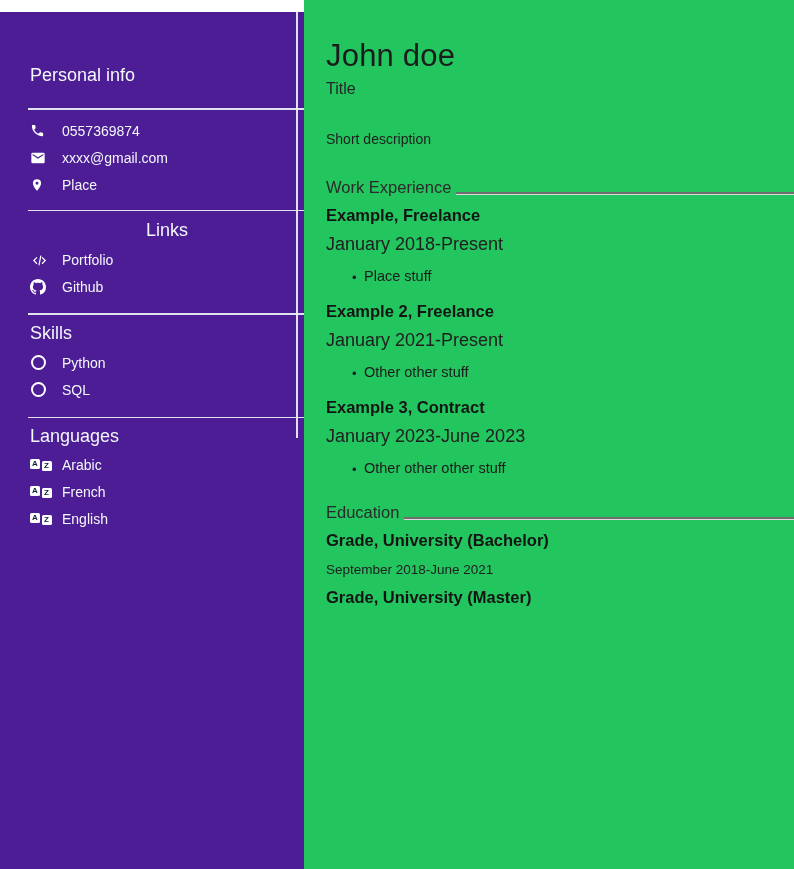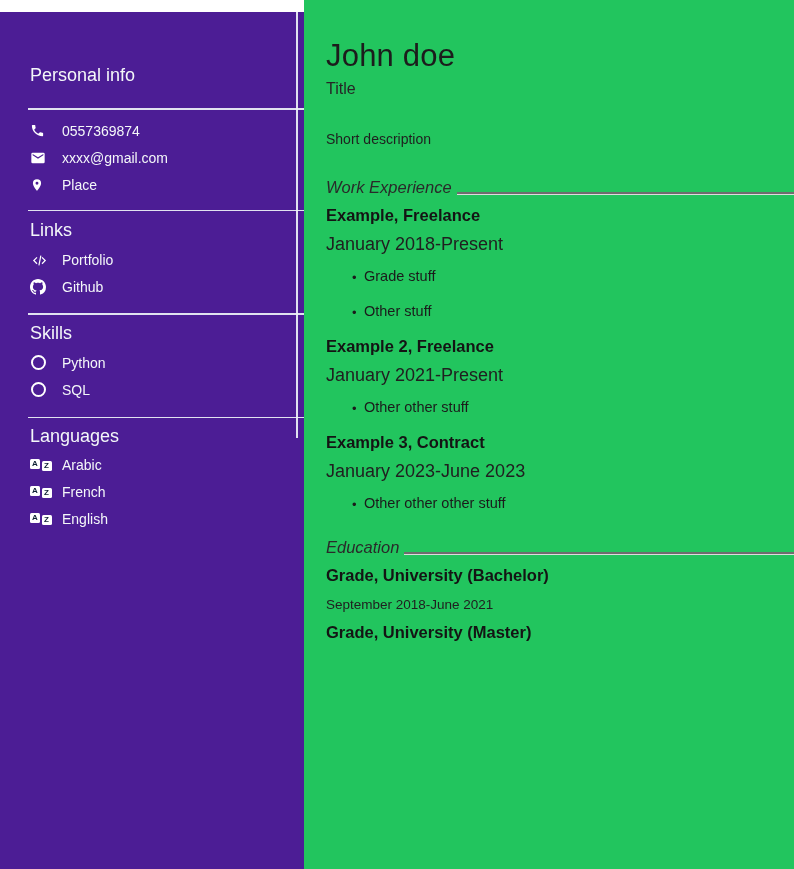--- a/index.html
+++ b/index.html
@@ -17,21 +17,21 @@
     position:absolute; left:296px; top:0; width:1.5px; height:426px;
     background:rgba(238,243,247,0.92);
   }
   .s-divider { margin-left:28px; height:1.5px; background:rgba(238,243,247,0.92); }
   .s-sec { padding-left:30px; }
   .s-head { margin:0; font-size:18px; font-weight:400; line-height:20px; color:#f4f7f9; }
   .sec-personal { padding-top:53px; }
   .sec-personal .s-head { margin-bottom:23px; }
   .sec-contacts { padding-top:13px; padding-bottom:17px; }
   .sec-links    { padding-top:9px;  padding-bottom:18px; }
-  .sec-links .s-head { margin-bottom:12px; }
+  .sec-links .s-head { margin-bottom:12px;text-align:center; }
   .sec-skills   { padding-top:8px;  padding-bottom:19px; }
   .sec-skills .s-head { margin-bottom:12px; }
   .sec-langs    { padding-top:8px; }
   .sec-langs .s-head { margin-bottom:11px; }
 
   .s-row { display:flex; align-items:center; margin-bottom:11px; font-size:14px; line-height:16px; }
   .s-row:last-child { margin-bottom:0; }
   .icon-box { width:20px; display:flex; justify-content:flex-start; align-items:center; margin-right:12px; flex:none; }
   .icon-box svg { fill:#ffffff; }
 
@@ -46,21 +46,21 @@
   }
   .az b.z { margin-top:2px; }
 
   
   .content { position:absolute; left:304px; top:0; right:0; bottom:0; background:#22c55e; padding:38px 0 0 22px; color:#1b1b1b; }
   .name { margin:0; font-size:31px; line-height:36px; font-weight:400; color:#1c1c1c; letter-spacing:0.2px; }
   .subtitle { margin:5px 0 0; font-size:16px; line-height:19px; color:#262626; }
   .desc { margin:33px 0 0; font-size:14px; line-height:17px; color:#1f1f1f; }
 
   .sec-title { display:flex; align-items:flex-end; margin-top:30px; }
-  .sec-title .label { font-size:16.5px; line-height:19px; color:#2a2a2a; white-space:nowrap;font-style:italic; }
+  .sec-title .label { font-size:16.5px; line-height:19px; color:#2a2a2a; white-space:nowrap; }
   .sec-title .rule { flex:1; height:2px; background:#6e6e6e; box-shadow:0 1px 0 #dcdcdc; margin:0 0 3px 5px; }
 
   .job-title { margin:9px 0 0; font-size:16.5px; line-height:19px; font-weight:700; color:#141414; }
   .job-date  { margin:12px 0 0; font-size:18px; line-height:15px; color:#202020; }
   ul.bullets { margin:16px 0 0; padding:0 0 0 26px; list-style:none; }
   ul.bullets li { position:relative; padding-left:12px; margin-bottom:18px; font-size:14.5px; line-height:17px; color:#1b1b1b; }
   ul.bullets li:last-child { margin-bottom:0; }
   ul.bullets li::before { content:"\2022"; position:absolute; left:0; top:1px; font-size:13px; color:#1b1b1b; }
   .gap-after-job { margin-top:17px; }
   .edu-title { margin:9px 0 0; font-size:16.5px; line-height:19px; font-weight:700; color:#141414; }
@@ -185,22 +185,21 @@
     <p class="desc">Short description</p>
 
     <div class="sec-title">
       <span class="label">Work Experience</span>
       <span class="rule"></span>
     </div>
 
     <h3 class="job-title">Example, Freelance</h3>
     <div class="job-date">January 2018-Present</div>
     <ul class="bullets">
-      <li>Grade stuff</li>
-      <li>Other stuff</li>
+      <li>Place stuff</li>
     </ul>
 
     <h3 class="job-title gap-after-job">Example 2, Freelance</h3>
     <div class="job-date">January 2021-Present</div>
     <ul class="bullets">
       <li>Other other stuff</li>
     </ul>
 
     <h3 class="job-title gap-after-job">Example 3, Contract</h3>
     <div class="job-date">January 2023-June 2023</div>

